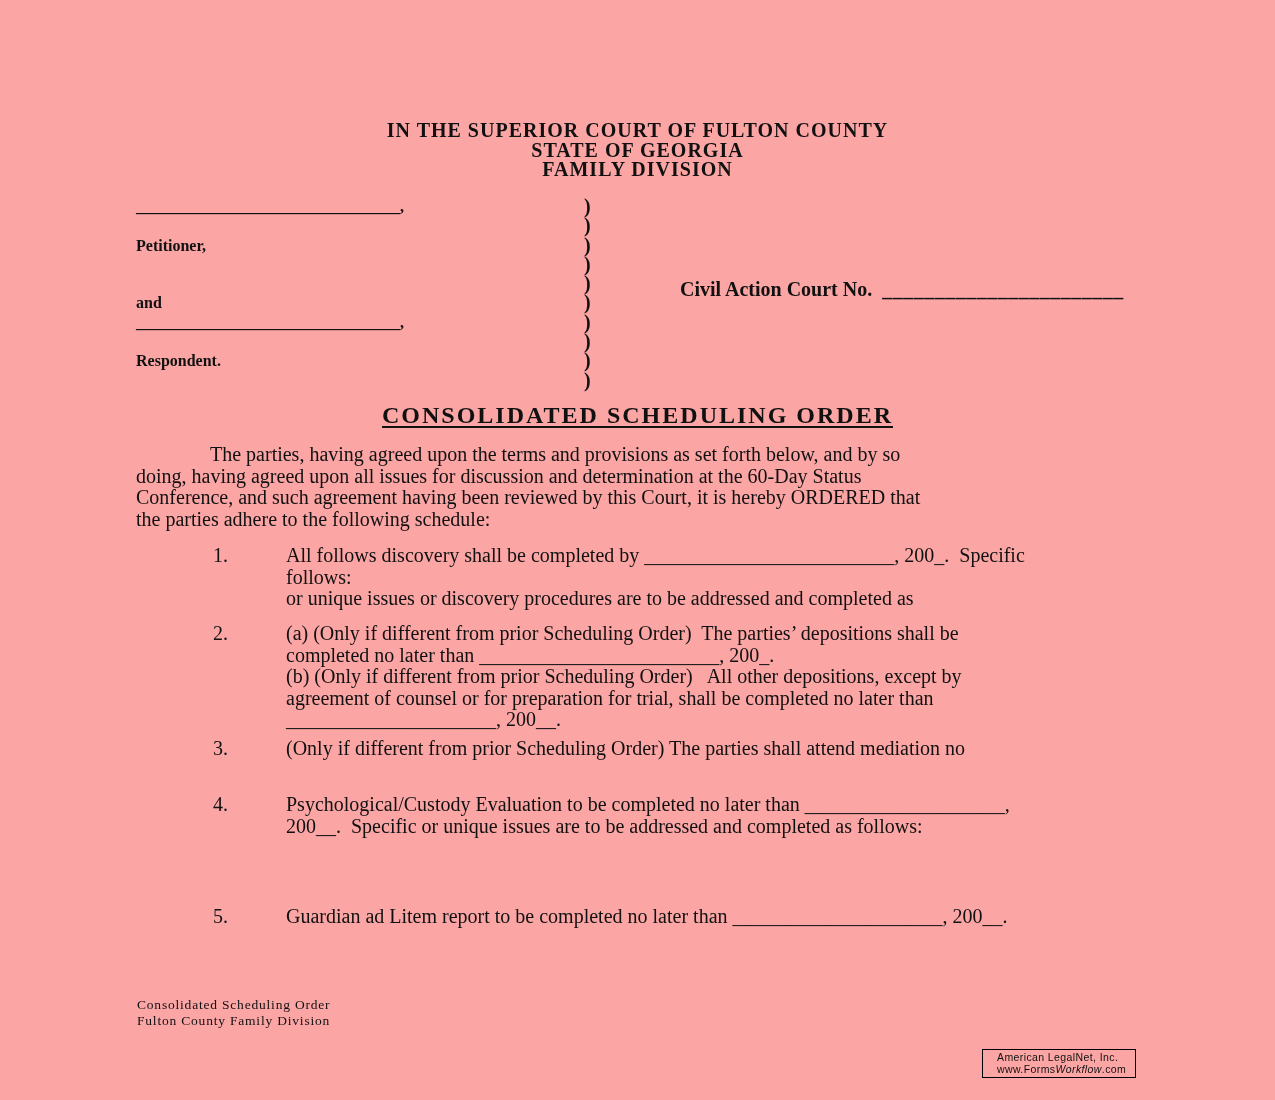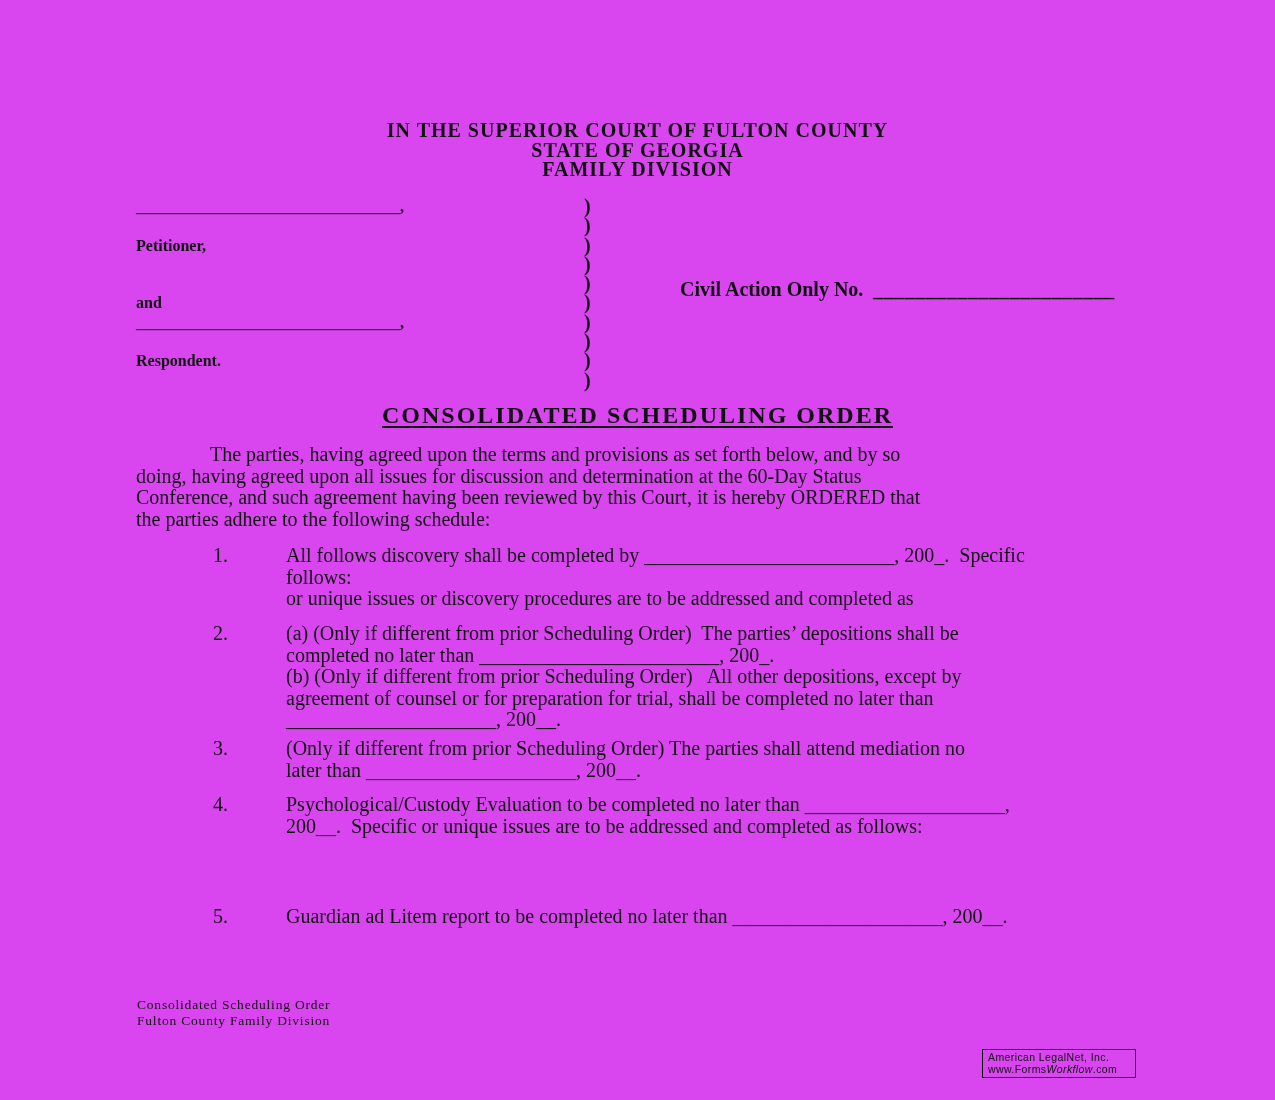--- a/index.html
+++ b/index.html
@@ -1,20 +1,20 @@
 <!DOCTYPE html>
 <html><head>
 <meta charset="utf-8">
 <style>
   html,body { margin:0; padding:0; background:#ffffff; }
   .page {
     position: relative;
     width: 1275px;
     height: 1100px;
-    background: #d946ef;
+    background: #fca5a5;
     color: #111111;
     font-family: "Liberation Serif", "DejaVu Serif", serif;
     overflow: hidden;
   }
 
   
   .court-header {
     position: absolute;
     top: 121px; left: 0;
     width: 100%;
@@ -100,21 +100,21 @@
     letter-spacing: 0.8px;
   }
 
   
   .legalnet {
     position: absolute;
     top: 1049px; left: 982px;
     width: 154px;
     border: 1px solid #000000;
     box-sizing: border-box;
-    padding: 2px 5px;
+    padding: 2px 14px;
     font-family: "Liberation Sans", "DejaVu Sans", sans-serif;
     font-size: 10.5px;
     line-height: 11.5px;
     letter-spacing: 0.4px;
     white-space: nowrap;
   }
   .legalnet .ital { font-style: italic; margin-top: 28px; }
 </style>
 </head>
 <body>
@@ -147,21 +147,21 @@
     <div class="cap-row">)</div>
     <div class="cap-row">)</div>
     <div class="cap-row">)</div>
     <div class="cap-row">)</div>
     <div class="cap-row">)</div>
     <div class="cap-row">)</div>
     <div class="cap-row">)</div>
   </div>
 
   <div class="civil-action">
-    <span>Civil Action Only No.  </span><span class="blank">_______________________</span>
+    <span>Civil Action Court No.  </span><span class="blank">_______________________</span>
   </div>
 
   <div class="doc-title">CONSOLIDATED SCHEDULING ORDER</div>
 
   <div class="intro">
       <div class="tline">The parties, having agreed upon the terms and provisions as set forth below, and by so</div>
       <div class="tline">doing, having agreed upon all issues for discussion and determination at the 60-Day Status</div>
       <div class="tline">Conference, and such agreement having been reviewed by this Court, it is hereby ORDERED that</div>
       <div class="tline">the parties adhere to the following schedule:</div>
     </div>
@@ -183,21 +183,20 @@
         <div class="tline">(b) (Only if different from prior Scheduling Order)   All other depositions, except by</div>
         <div class="tline">agreement of counsel or for preparation for trial, shall be completed no later than</div>
         <div class="tline">_____________________, 200__.</div>
       </div>
   </div>
 
   <div class="item item-3">
     <div class="item-num">3.</div>
     <div class="item-text">
         <div class="tline">(Only if different from prior Scheduling Order) The parties shall attend mediation no</div>
-        <div class="tline">later than _____________________, 200__.</div>
       </div>
   </div>
 
   <div class="item item-4">
     <div class="item-num">4.</div>
     <div class="item-text">
         <div class="tline">Psychological/Custody Evaluation to be completed no later than ____________________,</div>
         <div class="tline">200__.  Specific or unique issues are to be addressed and completed as follows:</div>
       </div>
   </div>

